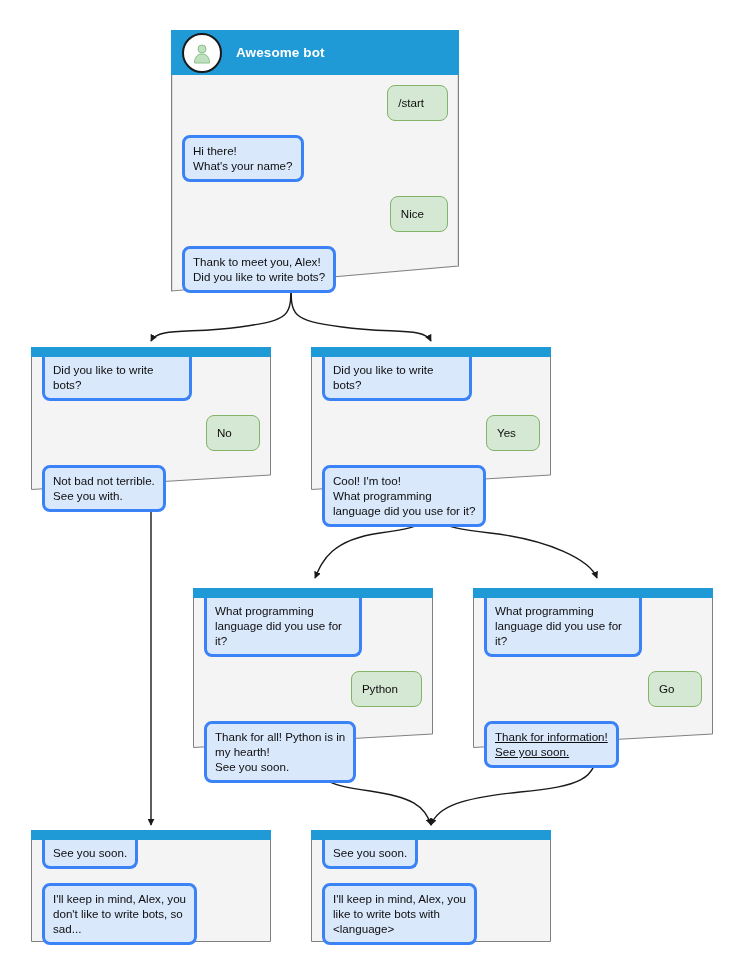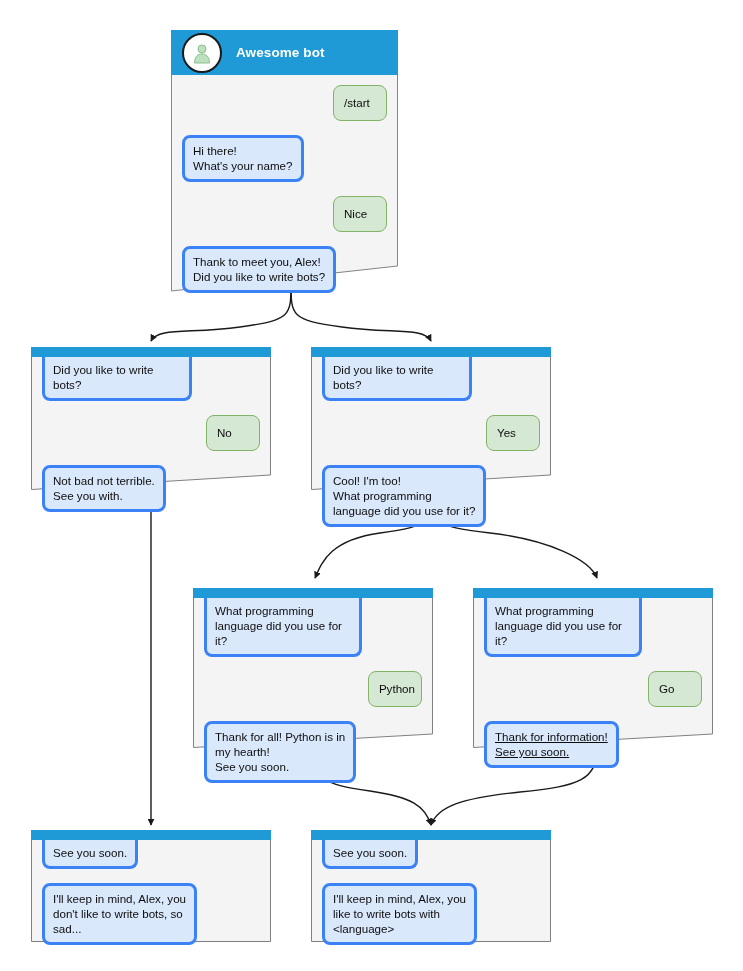--- a/index.html
+++ b/index.html
@@ -108,21 +108,21 @@
     border: 3px solid #3b82f6;
     color: #0d0d0d;
   }
   .bubble.user {
     align-self: flex-end;
     background: #d5e8d4;
     border: 1px solid #82b366;
     color: #0d0d0d;
     min-width: 54px;
     text-align: left;
-    padding: 9px 6px 10px 10px;
+    padding: 9px 23px 10px 10px;
   }
   
   .bubble.clipped {
     border-top-left-radius: 0;
     border-top-right-radius: 0;
     border-top: 0;
   }
 </style>
 </head>
 <body>
@@ -146,21 +146,21 @@
       <path d="M 431 489 C 431 522 431 526 490 533 C 550 540 590 560 597 578"></path>
 
       <path d="M 151 489 L 151 825"></path>
 
       <path d="M 315 747 C 315 780 322 784 370 791 C 412 797 425 806 431 825"></path>
 
       <path d="M 597 747 C 597 780 580 786 520 792 C 462 798 438 806 431 825"></path>
     </g>
   </svg>
 
-  <div class="node" style="left:171px; top:30px; width:227px; height:262px;">
+  <div class="node" style="left:171px; top:30px; width:288px; height:262px;">
     <svg class="frame" viewBox="0 0 240 262" preserveAspectRatio="none">
       <path d="M 0.5 0.5 L 239.5 0.5 L 239.5 236 L 0.5 261 Z" fill="#f4f4f4" stroke="#808080" stroke-width="1"></path>
     </svg>
     <div class="root-header">
       <div class="avatar">
         <svg width="22" height="22" viewBox="0 0 22 22">
           <circle cx="11" cy="7" r="4" fill="#bfe0bf" stroke="#8cc08c" stroke-width="1"></circle>
           <path d="M 3.5 21 C 3.5 14.5 7 12 11 12 C 15 12 18.5 14.5 18.5 21 Z" fill="#bfe0bf" stroke="#8cc08c" stroke-width="1"></path>
         </svg>
       </div>

